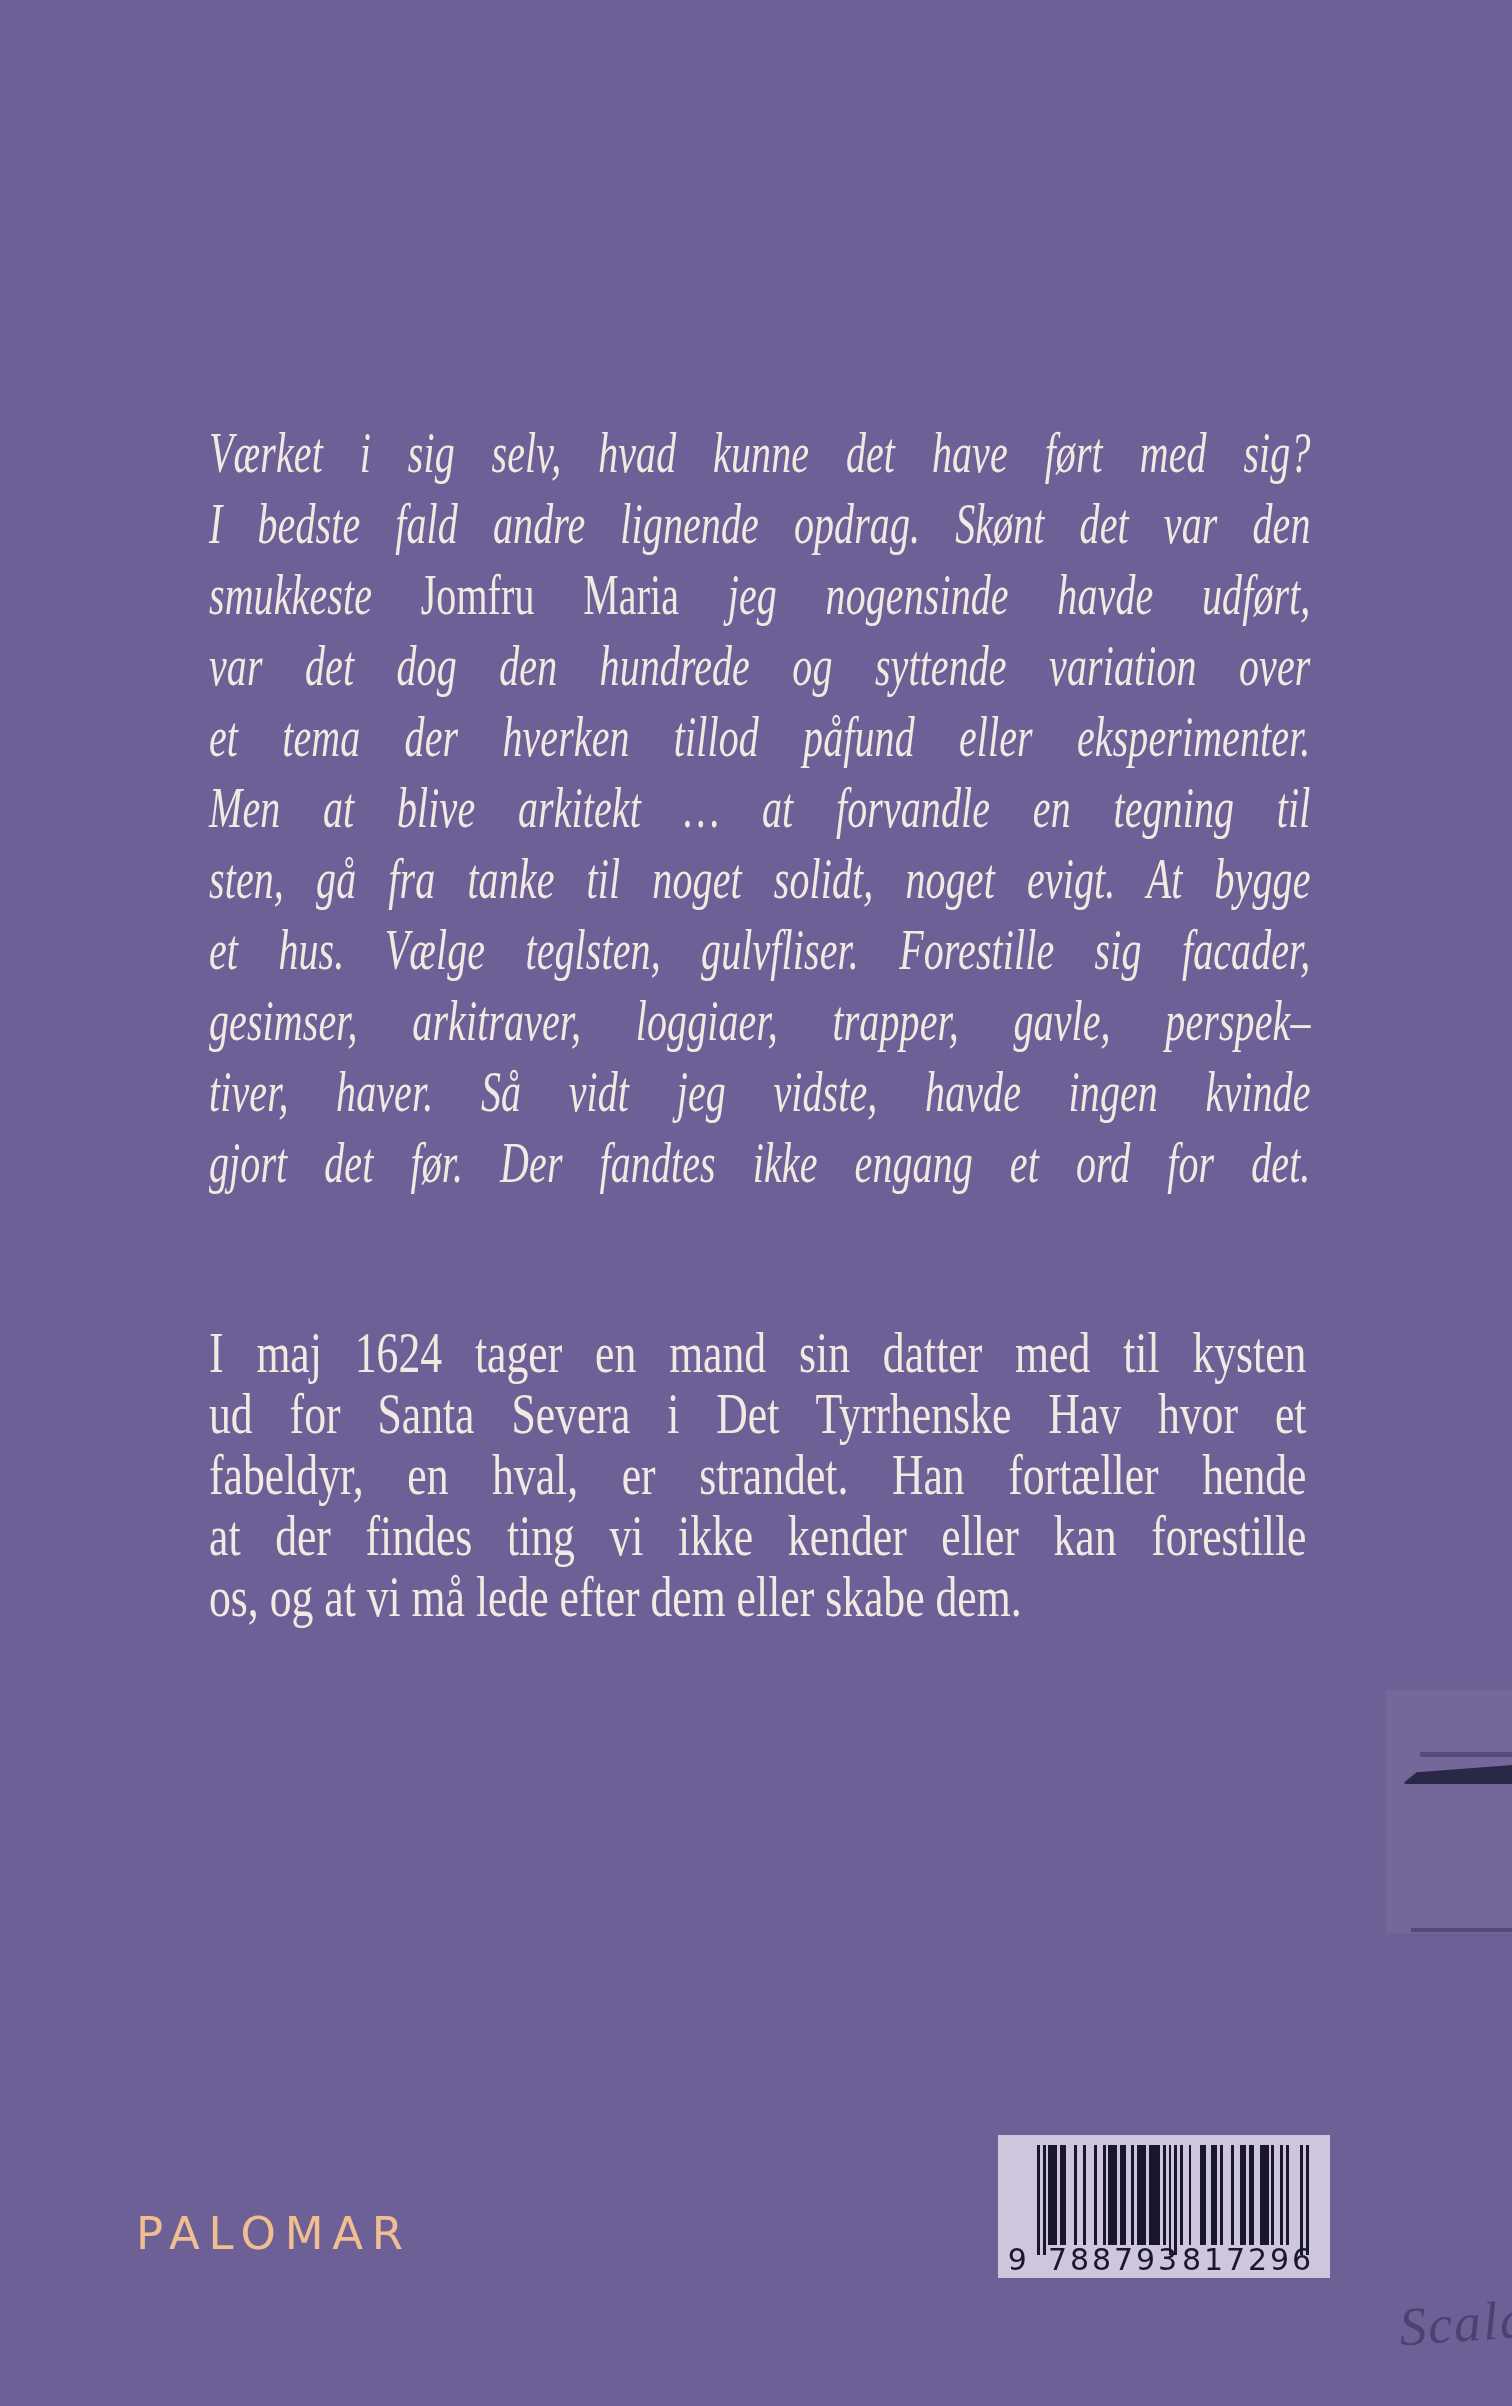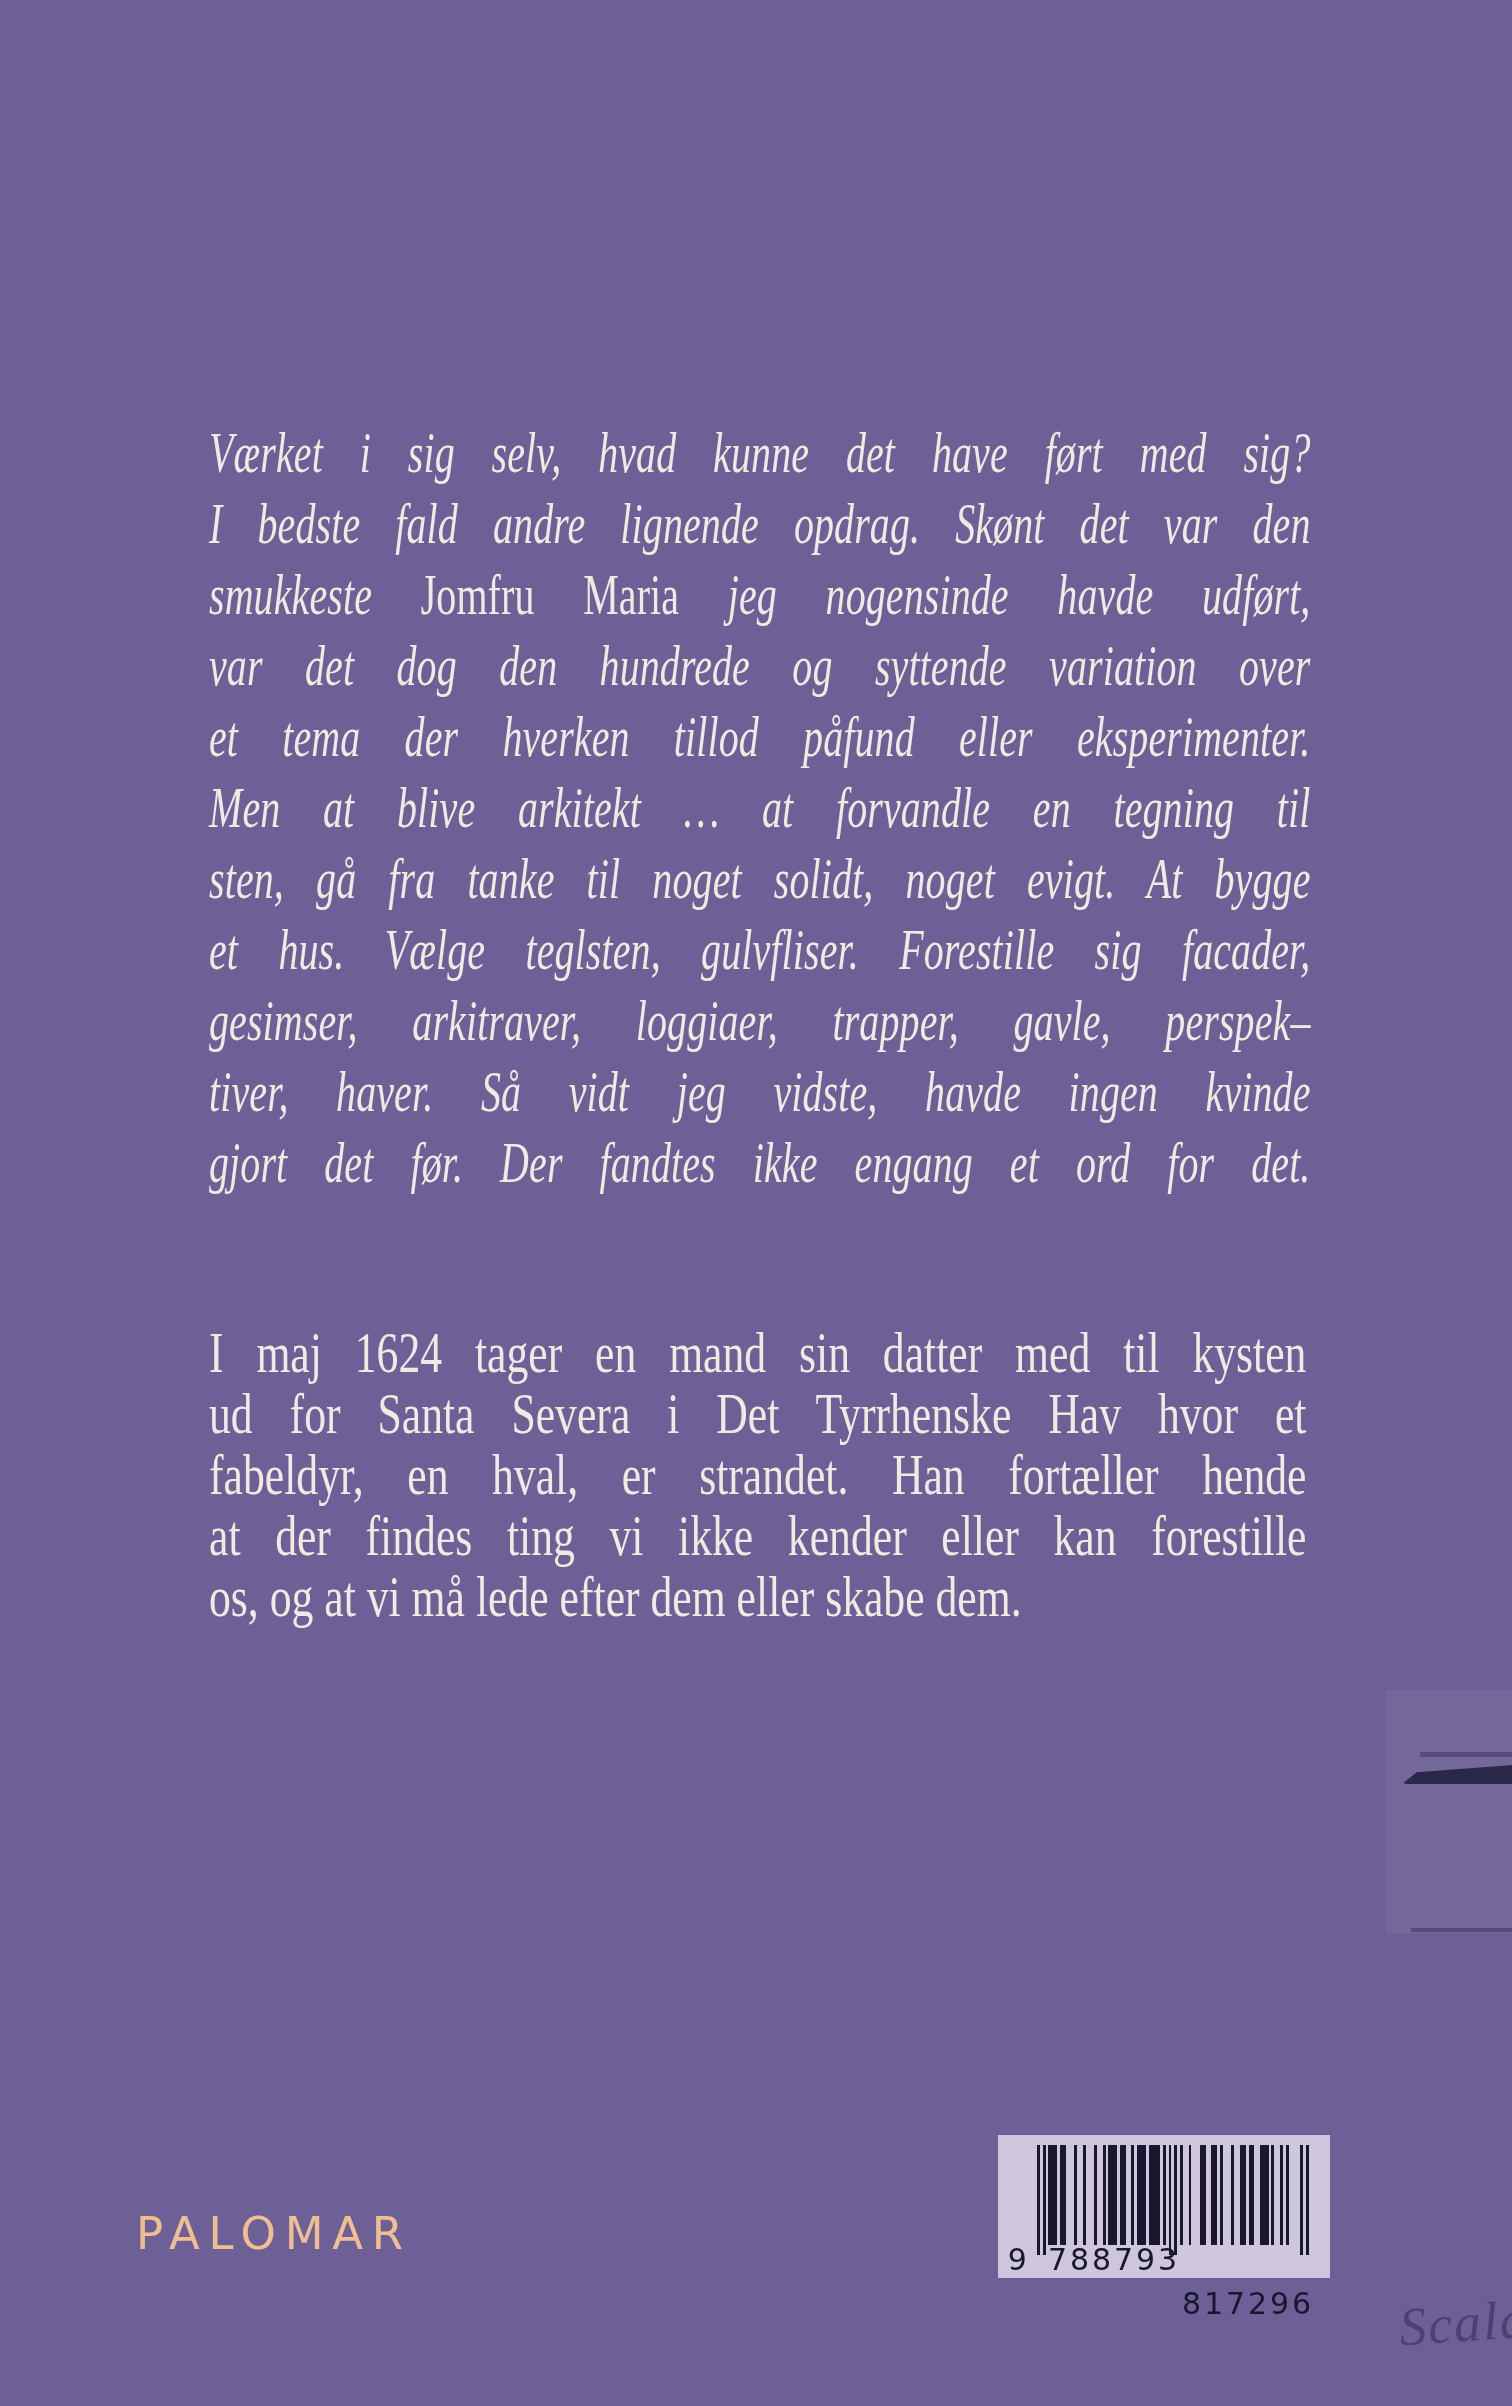--- a/index.html
+++ b/index.html
@@ -57,21 +57,21 @@
   .bars .module{flex:1;height:100px;}
   .bars .module.guard{height:110px;}
   .bars .module.dark{background:#1a1630;}
   .digits{
     position:absolute;left:0;top:109px;width:100%;height:31px;
     font-family:"DejaVu Sans", sans-serif;
     font-size:30px;color:#1a1630;line-height:31px;
   }
   .digits .nine{position:absolute;left:9.7px;}
   .digits .g1{position:absolute;left:50px;width:124px;text-align:left;letter-spacing:2.9px;}
-  .digits .g2{position:absolute;left:184px;width:124px;text-align:left;letter-spacing:2.9px;margin-top:44px;}
+  .digits .g2{position:absolute;left:184px;width:124px;text-align:left;letter-spacing:2.9px;}
 
   
   .edge-strip{position:absolute;left:1386px;top:1690px;width:127px;height:243px;
     background:rgba(255,255,255,0.05);}
   .edge-line-top{position:absolute;left:34px;top:62px;right:0;height:4.9px;
     background:#4a4470;opacity:.75;}
   .edge-wedge{position:absolute;left:17.5px;top:75px;right:0;height:19.4px;
     background:#2b2747;
     clip-path:polygon(0 92%, 12% 38%, 100% 0%, 100% 100%, 3% 100%);}
   .edge-line-bottom{position:absolute;left:25px;top:238px;right:0;height:3.9px;

